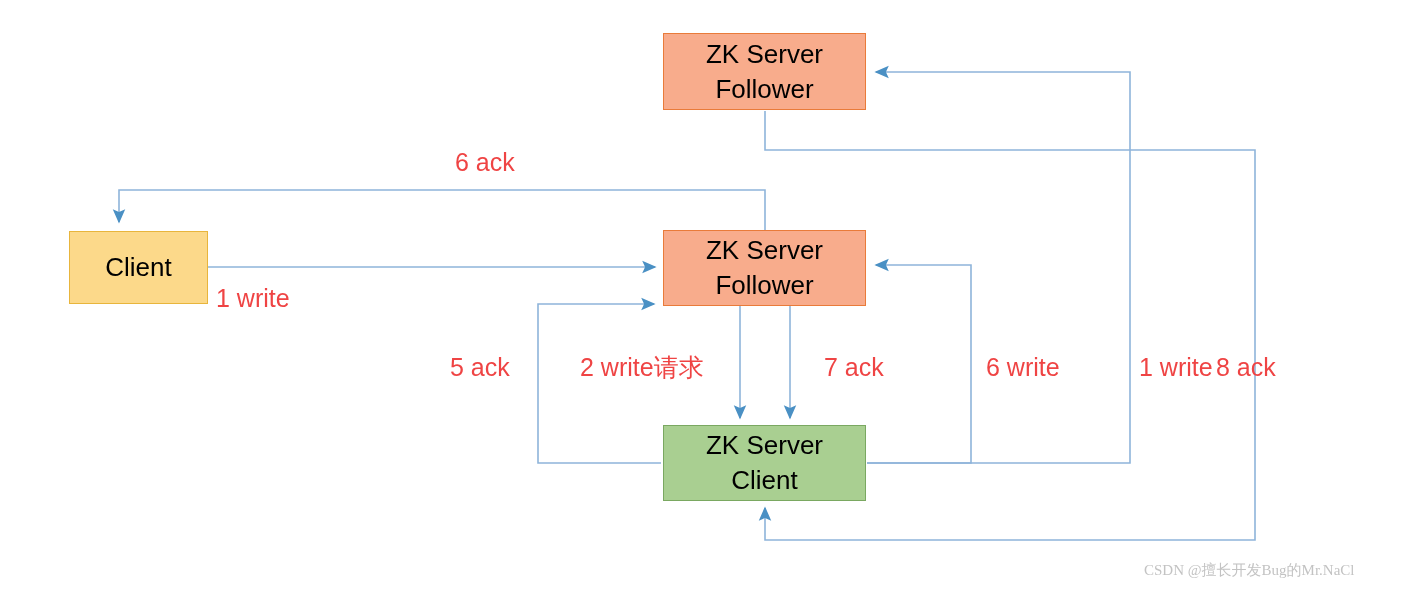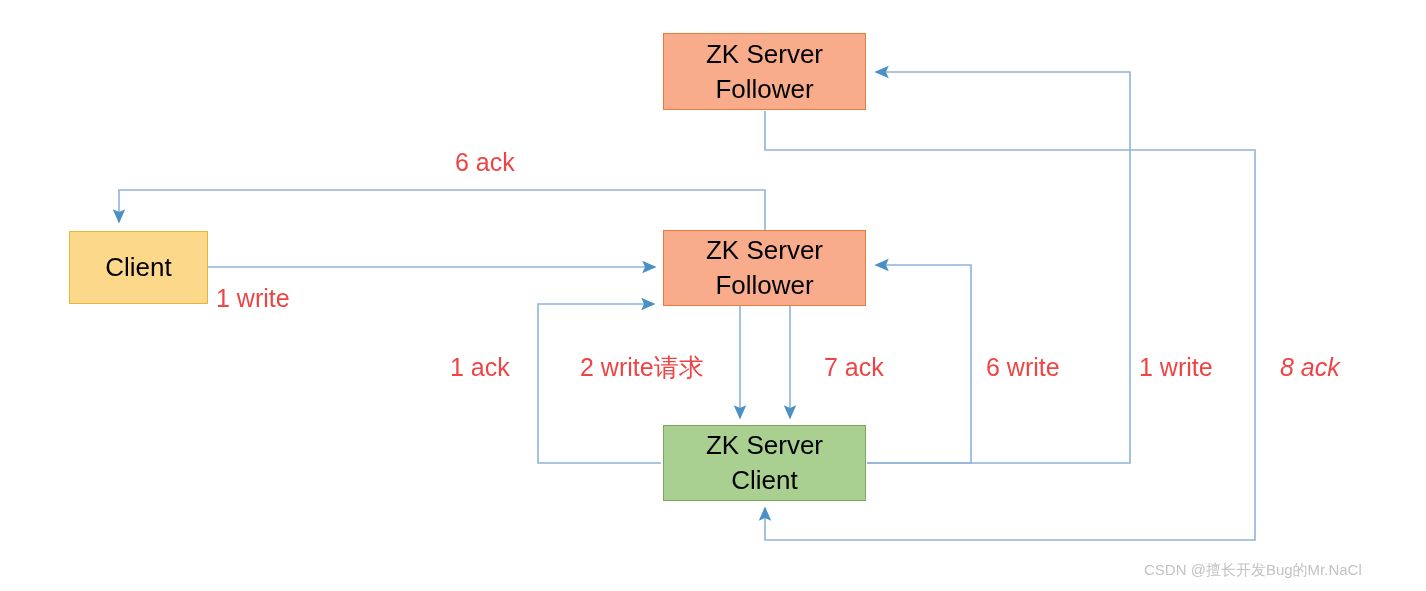--- a/index.html
+++ b/index.html
@@ -48,21 +48,21 @@
     font-size: 25px;
     color: #ef4444;
     white-space: nowrap;
     line-height: 1;
   }
   .watermark {
     position: absolute;
     font-size: 15px;
     color: #c3c3c3;
     white-space: nowrap;
-    font-family: Liberation Sans, sans-serif;
+    font-family: Liberation Serif, serif;
   }
 </style>
 </head>
 <body>
 
 <div id="canvas">
 
   <svg class="diagram-layer" viewBox="0 0 1426 591" xmlns="http://www.w3.org/2000/svg">
     <defs>
       <marker id="arrow" markerWidth="9" markerHeight="9" refX="8" refY="4.5" orient="auto" markerUnits="strokeWidth">
@@ -114,23 +114,23 @@
   </div>
 
   <div class="edge-label" style="left:216px; top:286px;">1 write</div>
 
   <div class="edge-label" style="left:580px; top:355px;">2 write请求</div>
 
   <div class="edge-label" style="left:986px; top:355px;">6 write</div>
 
   <div class="edge-label" style="left:824px; top:355px;">7 ack</div>
 
-  <div class="edge-label" style="left:450px; top:355px;">1 ack</div>
+  <div class="edge-label" style="left:450px; top:355px;">5 ack</div>
 
   <div class="edge-label" style="left:455px; top:150px;">6 ack</div>
 
   <div class="edge-label" style="left:1139px; top:355px;">1 write</div>
 
-  <div class="edge-label" style="left:1280px; top:355px;font-style:italic;">8 ack</div>
+  <div class="edge-label" style="left:1216px; top:355px;">8 ack</div>
 
   <div class="watermark" style="left:1144px; top:561px;">CSDN @擅长开发Bug的Mr.NaCl</div>
 
 </div>
 
 </body></html>

